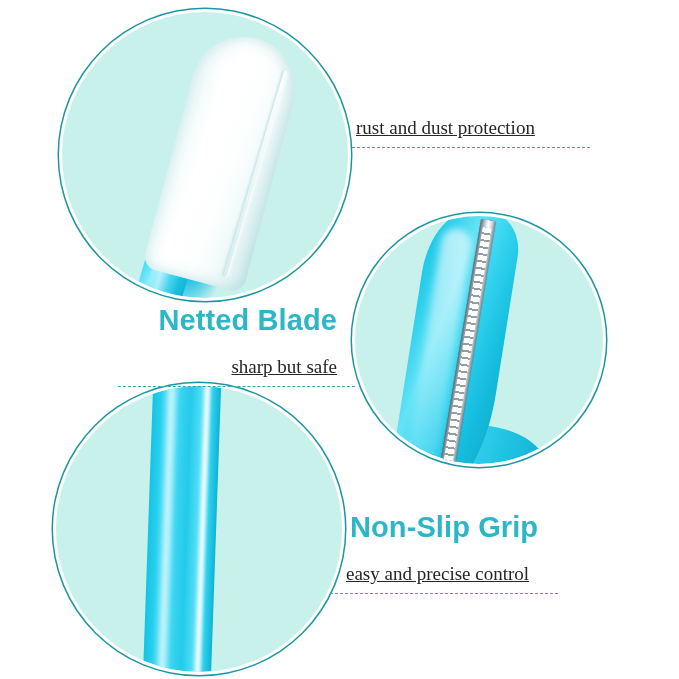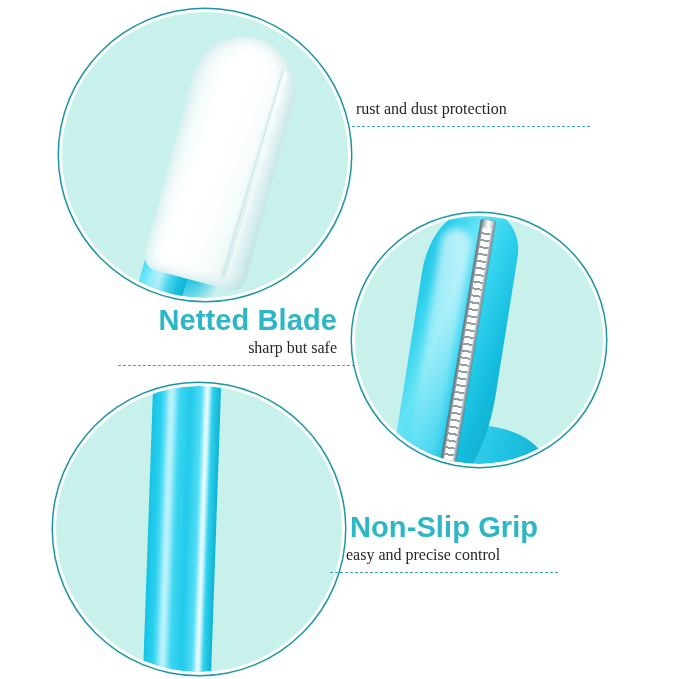--- a/index.html
+++ b/index.html
@@ -242,24 +242,25 @@
     font-family: "Liberation Sans", sans-serif;
     font-weight: bold;
     font-size: 29px;
     line-height: 1.05;
     white-space: nowrap;
     letter-spacing: .1px;
   }
   .callout-sub {
     color: #262626;
     font-family: "Liberation Serif", serif;
-    font-size: 16px;
+    font-size: 19px;
     line-height: 1.25;
     white-space: nowrap;
-    margin-top: 3px;
+    margin-top: 20px;
+    text-decoration: underline;
   }
   .callout-rule {
     margin-top: 7px;
     height: 0;
     border-top: 1.6px dashed #38a9b4;
   }
 
   #callout-cover { left: 352px; top: 96px; width: 238px; }
   #callout-cover .callout-sub { text-align: left; padding-left: 4px; }
 

